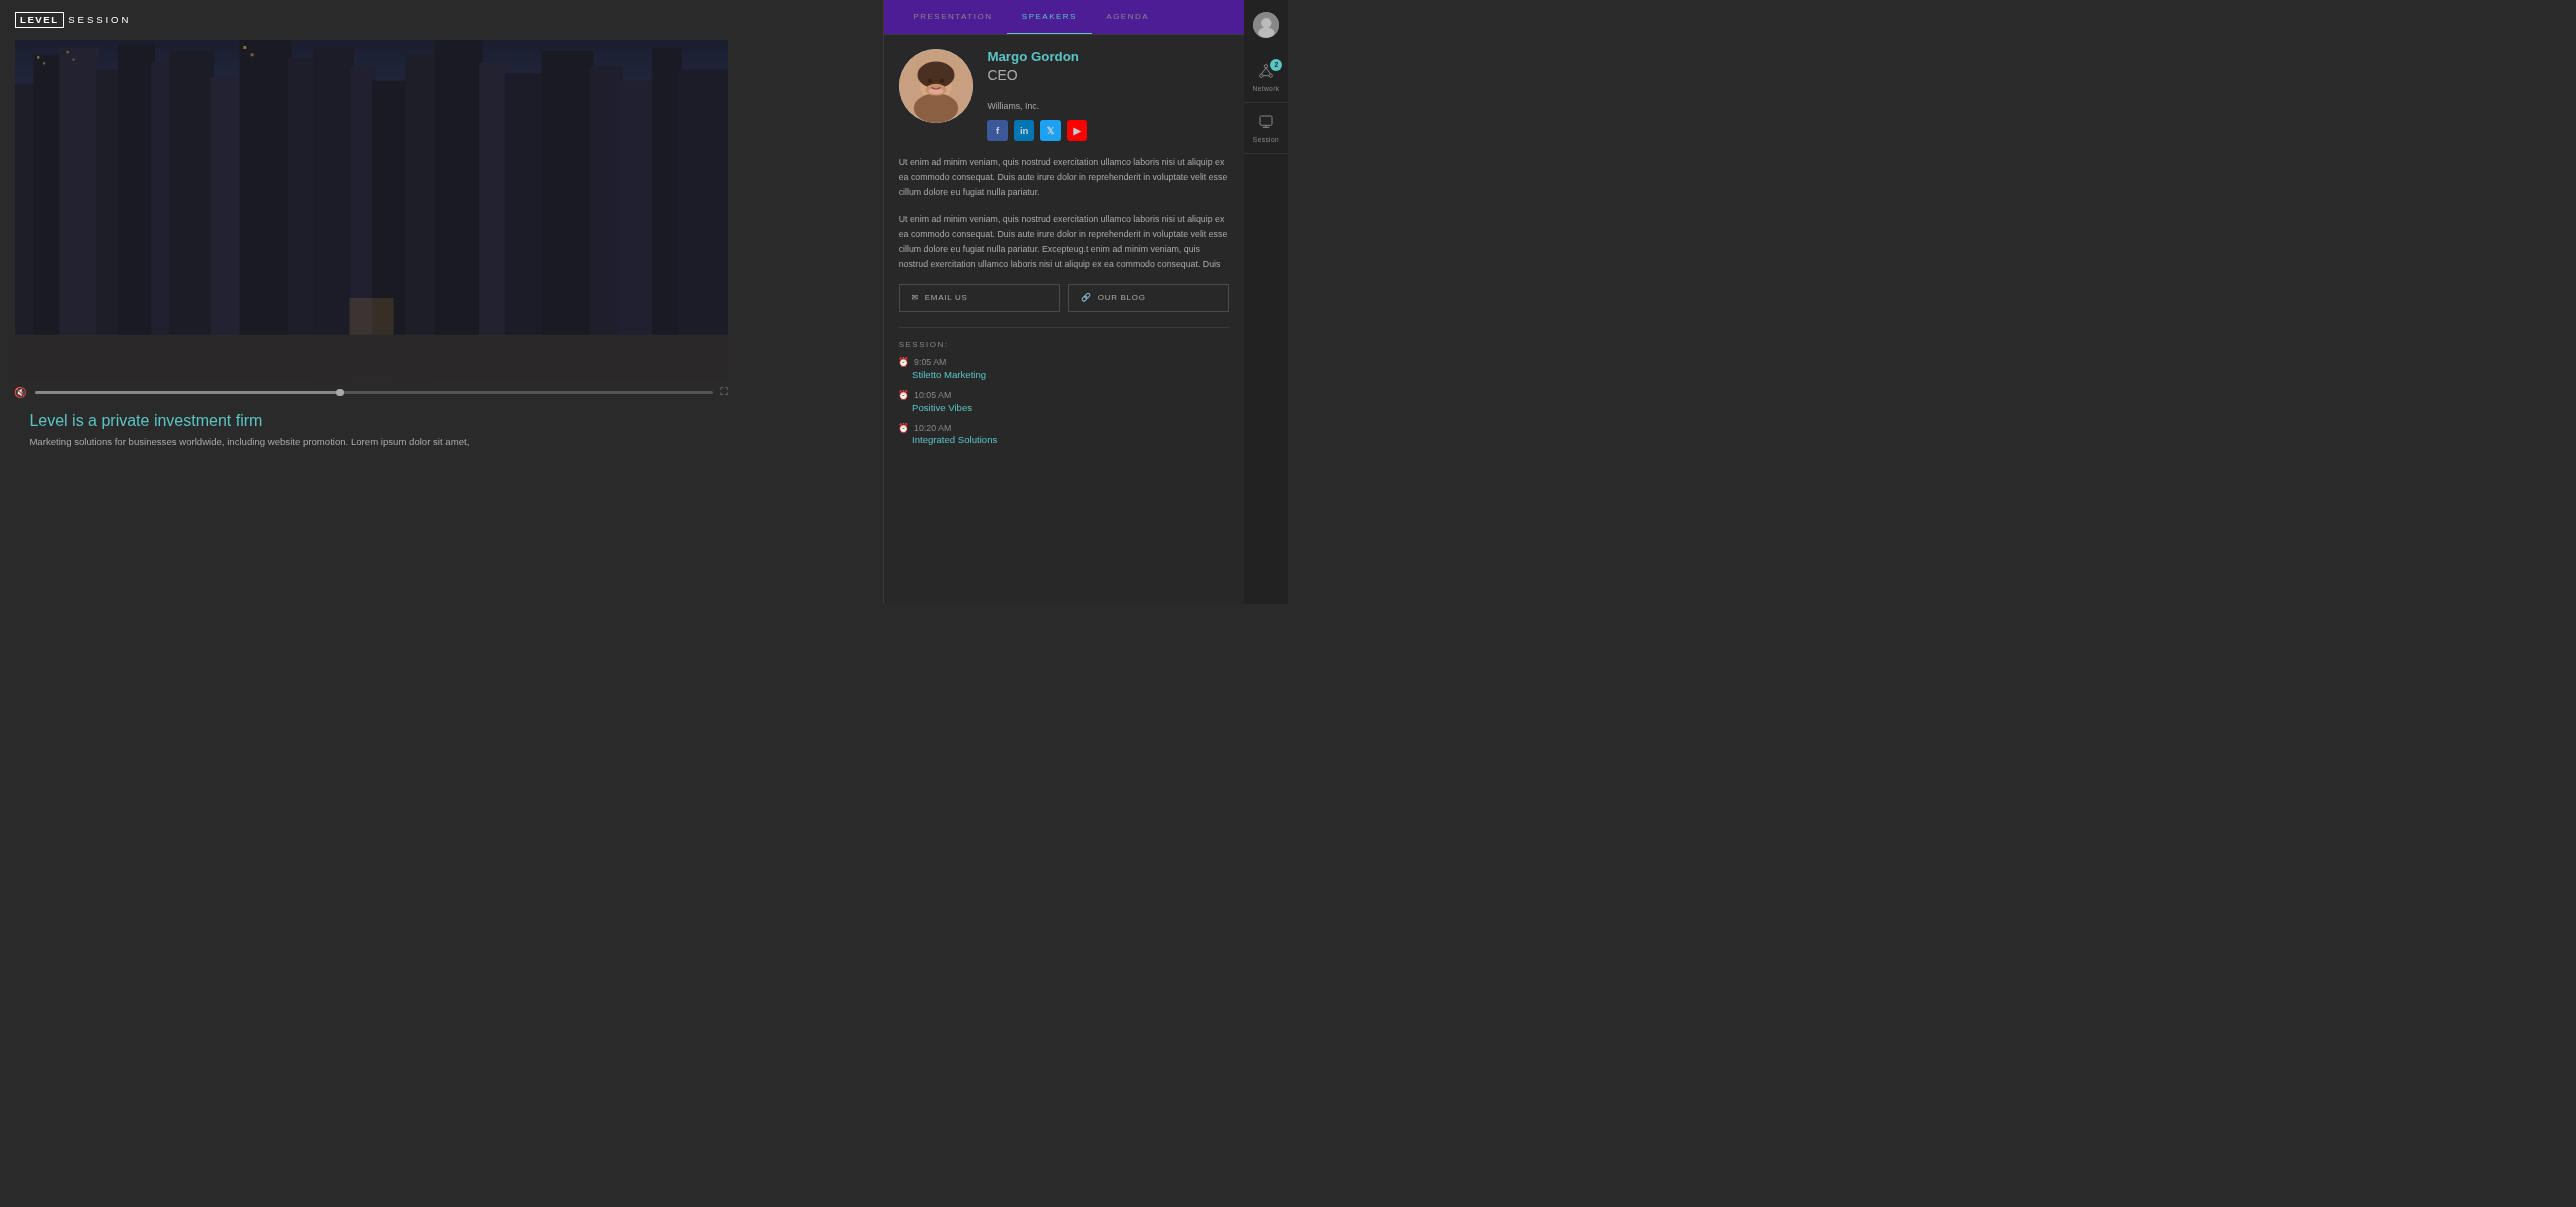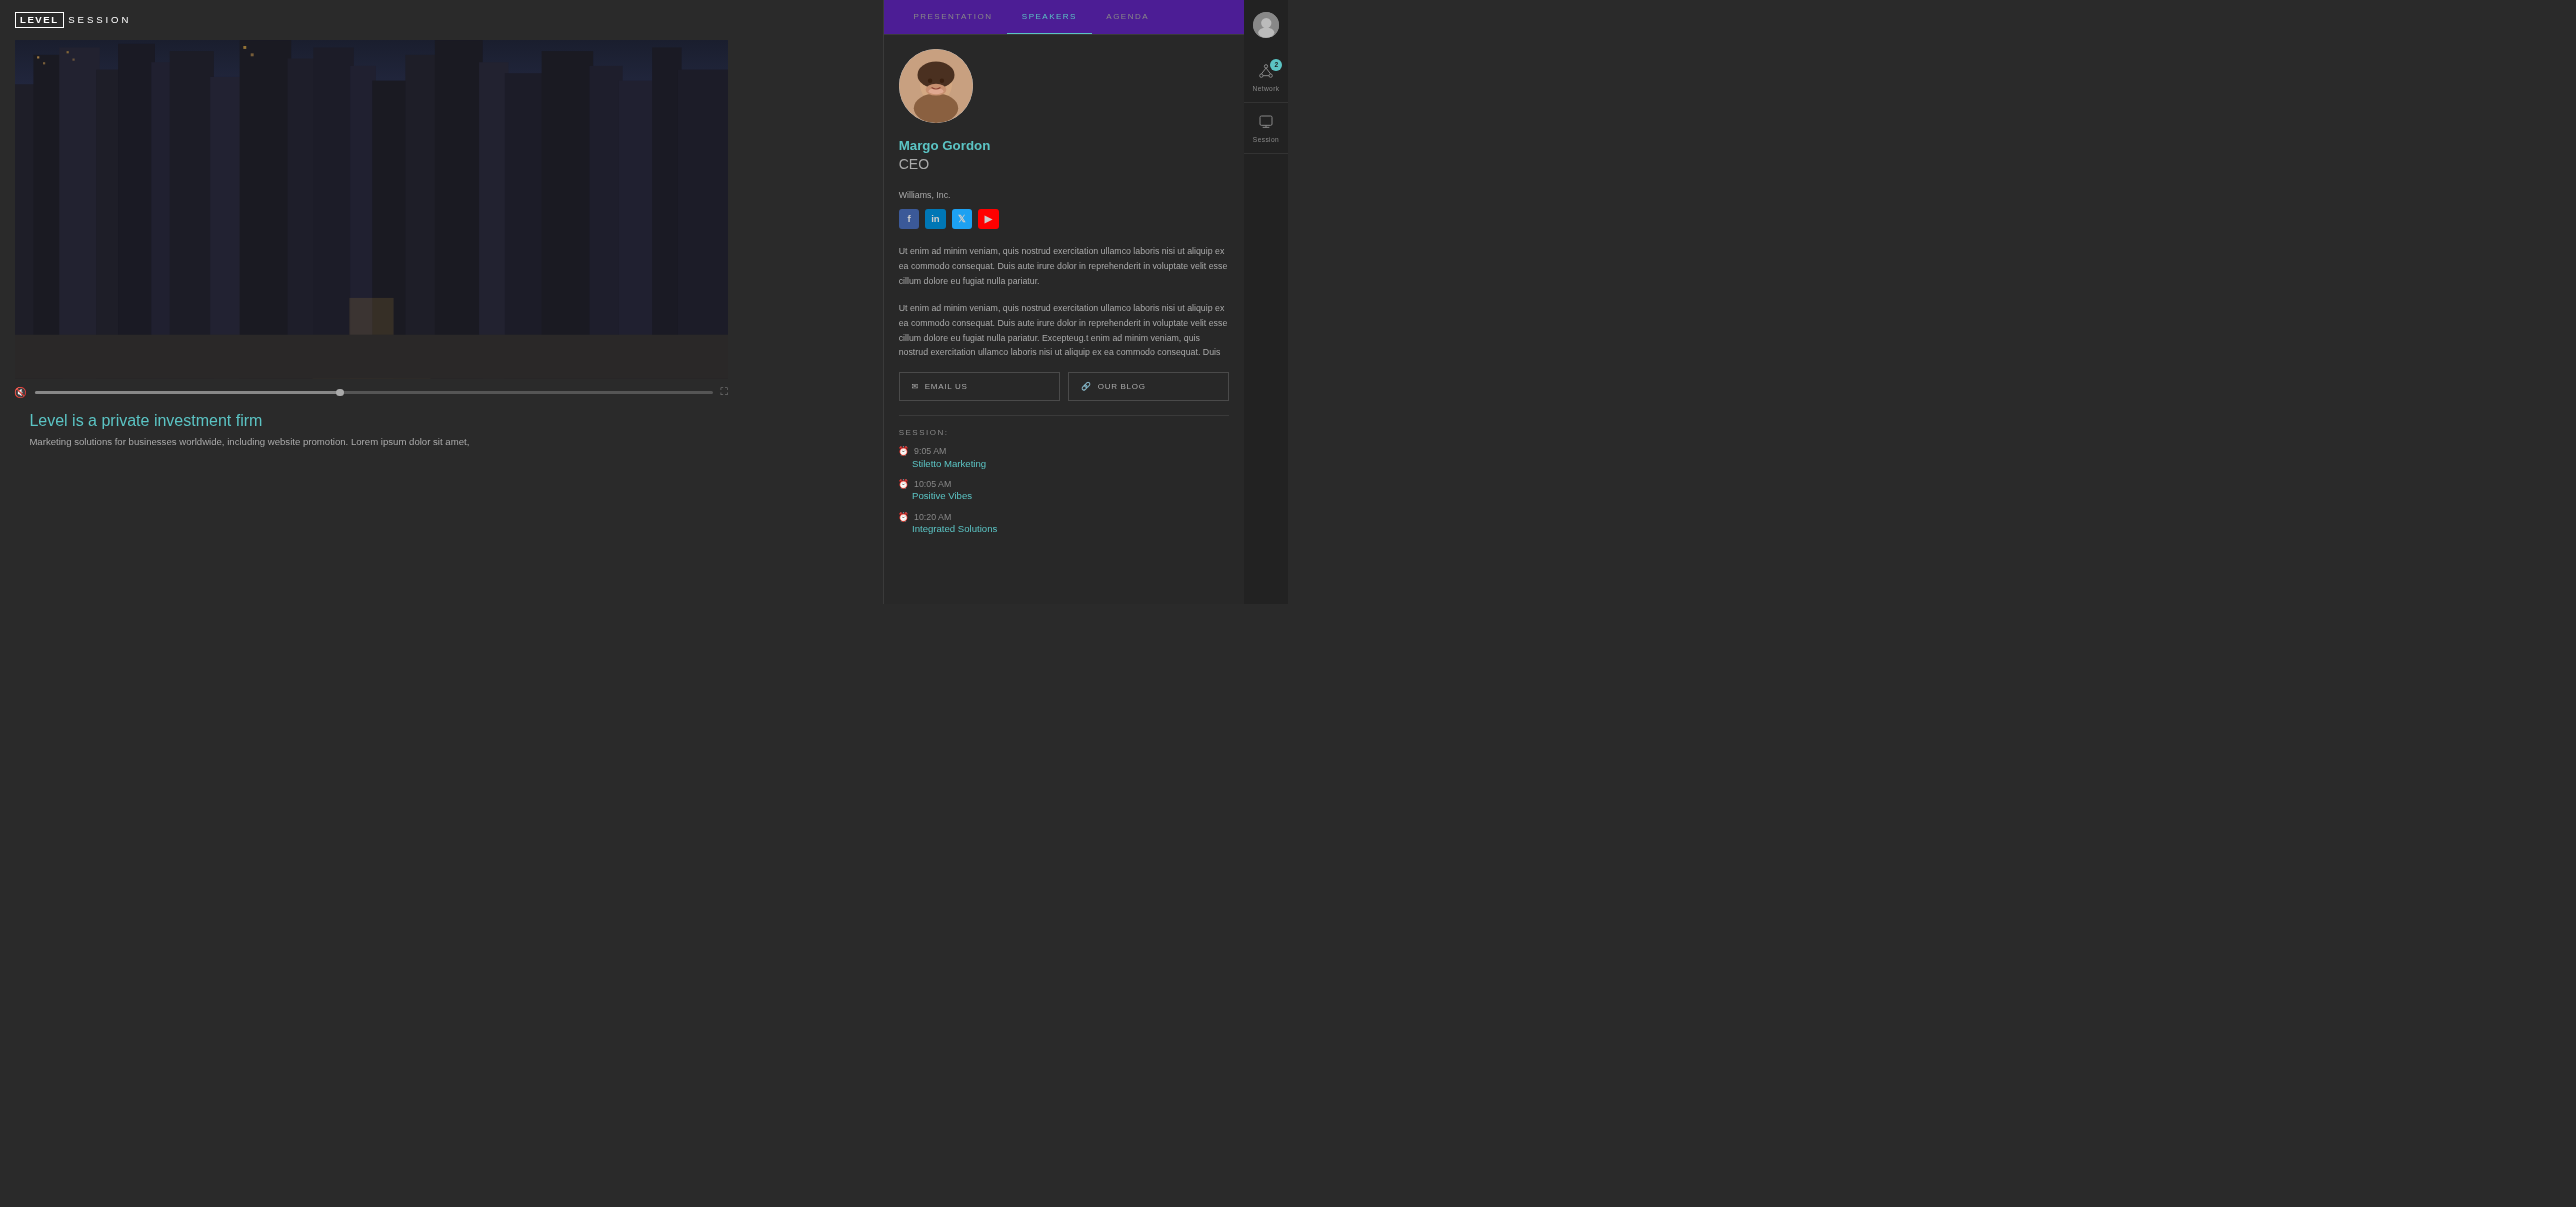--- a/index.html
+++ b/index.html
@@ -162,21 +162,20 @@
       flex: 1;
       padding: 14.7px;
       overflow-y: auto;
       background: #282828;
     }
 
     .speaker-header {
       display: flex;
       gap: 14.7px;
       margin-bottom: 14.7px;
-      flex-direction: column;
     }
     .speaker-avatar {
       width: 74px;
       height: 74px;
       border-radius: 50%;
       overflow: hidden;
       flex-shrink: 0;
       background: #ccc;
       position: relative;
     }

